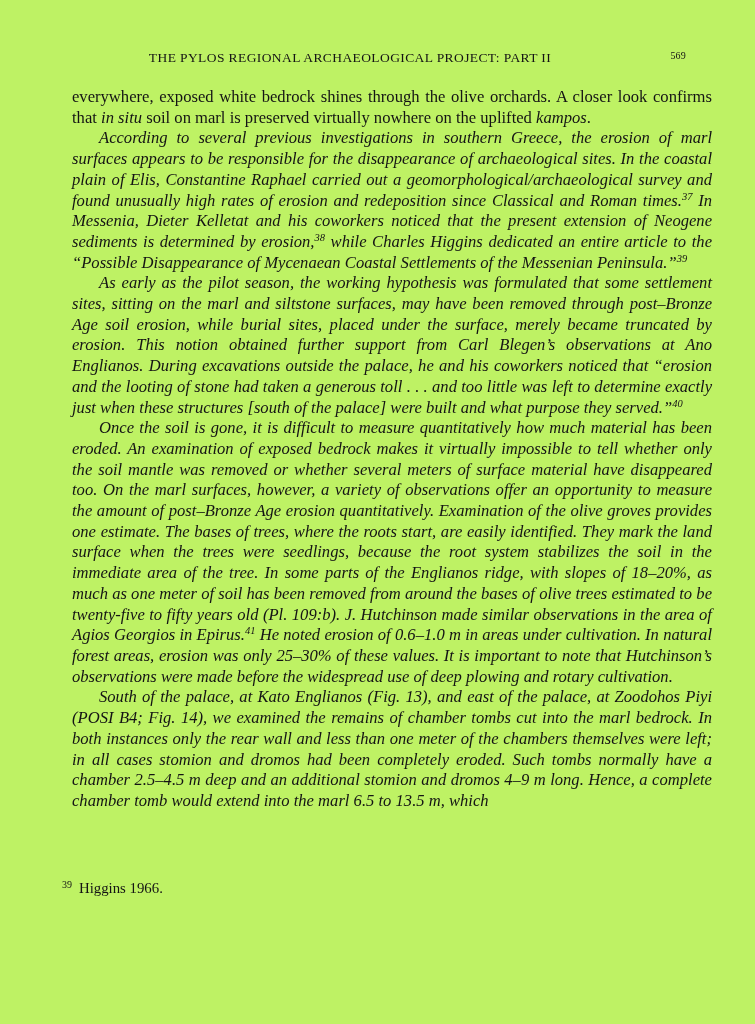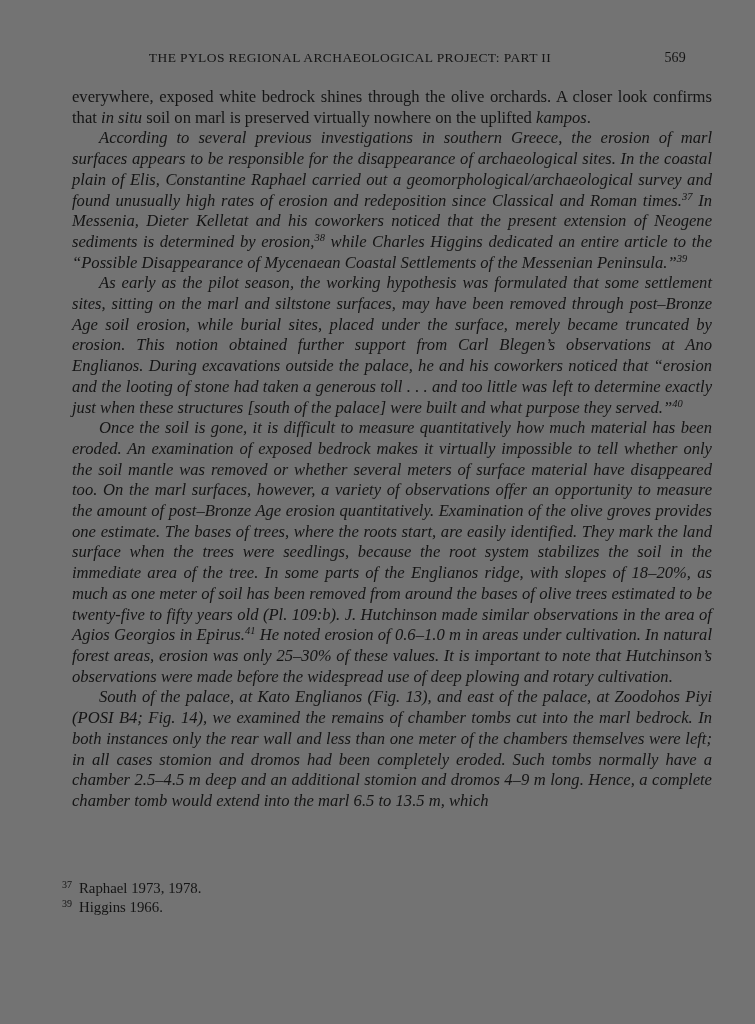--- a/index.html
+++ b/index.html
@@ -4,21 +4,21 @@
 <style>
   html, body {
     margin: 0;
     padding: 0;
     background: #ffffff;
   }
   .page {
     position: relative;
     width: 755px;
     height: 1024px;
-    background: #737373;
+    background: #bef264;
     color: #141414;
     font-family: "Liberation Serif", "DejaVu Serif", serif;
     overflow: hidden;
     box-sizing: border-box;
   }
   .header {
     position: absolute;
     top: 50px;
     left: 60px;
     width: 640px;
@@ -28,21 +28,21 @@
   }
   .running-head {
     display: block;
     text-align: center;
     padding-right: 60px; 
   }
   .page-number {
     position: absolute;
     right: 14px;
     top: 0;
-    font-size: 14px;
+    font-size: 10px;
     letter-spacing: 0.2px;
   }
   .content {
     position: absolute;
     top: 87px;
     left: 72px;
     width: 640px;
     text-align: justify;
     font-size: 16.6px;
     line-height: 20.7px;
@@ -92,16 +92,15 @@
 
   <div class="content" id="body-paragraphs">
       <p class="">everywhere, exposed white bedrock shines through the olive orchards. A closer look confirms that <i>in situ</i> soil on marl is preserved virtually nowhere on the uplifted <i>kampos</i>.</p>
       <p class="indent">According to several previous investigations in southern Greece, the erosion of marl surfaces appears to be responsible for the disappearance of archaeological sites. In the coastal plain of Elis, Constantine Raphael carried out a geomorphological/archaeological survey and found unusually high rates of erosion and redeposition since Classical and Roman times.<sup class="ref">37</sup> In Messenia, Dieter Kelletat and his coworkers noticed that the present extension of Neogene sediments is determined by erosion,<sup class="ref">38</sup> while Charles Higgins dedicated an entire article to the “Possible Disappearance of Mycenaean Coastal Settlements of the Messenian Peninsula.”<sup class="ref">39</sup></p>
       <p class="indent">As early as the pilot season, the working hypothesis was formulated that some settlement sites, sitting on the marl and siltstone surfaces, may have been removed through post–Bronze Age soil erosion, while burial sites, placed under the surface, merely became truncated by erosion. This notion obtained further support from Carl Blegen’s observations at Ano Englianos. During excavations outside the palace, he and his coworkers noticed that “erosion and the looting of stone had taken a generous toll . . . and too little was left to determine exactly just when these structures [south of the palace] were built and what purpose they served.”<sup class="ref">40</sup></p>
       <p class="indent">Once the soil is gone, it is difficult to measure quantitatively how much material has been eroded. An examination of exposed bedrock makes it virtually impossible to tell whether only the soil mantle was removed or whether several meters of surface material have disappeared too. On the marl surfaces, however, a variety of observations offer an opportunity to measure the amount of post–Bronze Age erosion quantitatively. Examination of the olive groves provides one estimate. The bases of trees, where the roots start, are easily identified. They mark the land surface when the trees were seedlings, because the root system stabilizes the soil in the immediate area of the tree. In some parts of the Englianos ridge, with slopes of 18–20%, as much as one meter of soil has been removed from around the bases of olive trees estimated to be twenty-five to fifty years old (Pl. 109:b). J. Hutchinson made similar observations in the area of Agios Georgios in Epirus.<sup class="ref">41</sup> He noted erosion of 0.6–1.0 m in areas under cultivation. In natural forest areas, erosion was only 25–30% of these values. It is important to note that Hutchinson’s observations were made before the widespread use of deep plowing and rotary cultivation.</p>
       <p class="indent">South of the palace, at Kato Englianos (Fig. 13), and east of the palace, at Zoodohos Piyi (POSI B4; Fig. 14), we examined the remains of chamber tombs cut into the marl bedrock. In both instances only the rear wall and less than one meter of the chambers themselves were left; in all cases stomion and dromos had been completely eroded. Such tombs normally have a chamber 2.5–4.5 m deep and an additional stomion and dromos 4–9 m long. Hence, a complete chamber tomb would extend into the marl 6.5 to 13.5 m, which</p>
     </div>
 
   <div class="footnotes" id="footnote-list">
-      <div class="footnote"><sup class="fn-num">37</sup>Raphael 1973, 1978.</div>
       <div class="footnote"><sup class="fn-num">39</sup>Higgins 1966.</div>
     </div>
 </div>
 
 </body></html>

